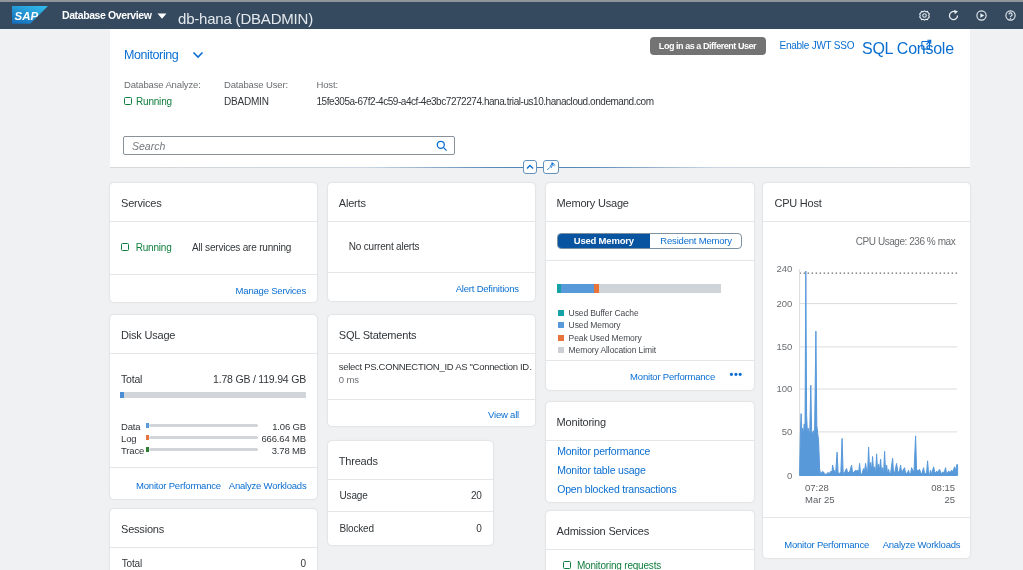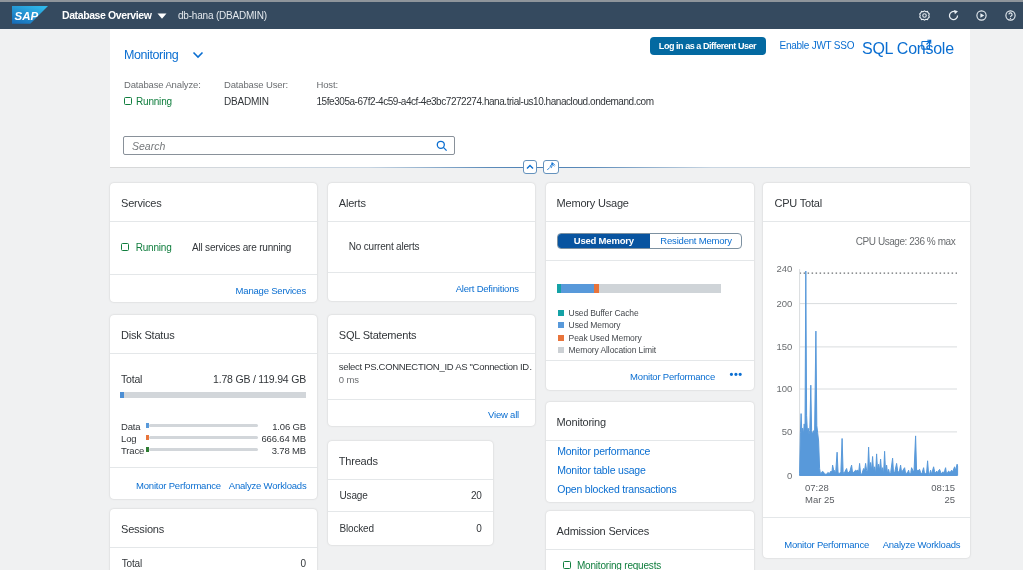--- a/index.html
+++ b/index.html
@@ -31,21 +31,21 @@
           <stop offset="1" stop-color="#2fb7e9"></stop>
     </linearGradient>
       </defs>
     <polygon points="0,0 36,0 18.3,17.7 0,17.7" fill="url(#sapg)"></polygon>
     <text x="2.5" y="13.5" font-size="11.5" font-weight="bold" font-style="italic" fill="#fff" font-family="Liberation Sans, sans-serif">SAP</text>
   </svg>
   <div class="abs" style="left:62px;top:7px;font-size:10.5px;letter-spacing:-0.4px;font-weight:bold;color:#fff;">Database Overview</div>
   <svg class="abs" style="left:157px;top:10.5px" width="10" height="7">
       <polygon points="0.5,0.5 9.5,0.5 5,5.8" fill="#fff"></polygon>
     </svg>
-  <div class="abs" style="left:178px;top:8px;font-size:10px;letter-spacing:-0.2px;color:#e3e8ed;">db-hana (DBADMIN)</div>
+  <div class="abs" style="left:178px;top:8px;font-size:15px;letter-spacing:-0.2px;color:#e3e8ed;">db-hana (DBADMIN)</div>
 
   <svg class="abs" style="left:919px;top:7.5px" width="11" height="11" viewBox="0 0 15 15">
     <g fill="none" stroke="#e8eef3" stroke-width="1.5">
       <circle cx="7.5" cy="7.5" r="2.4"></circle>
       <path d="M7.5 1.2 L9.3 2.4 L11.5 2.0 L12.6 4.0 L14 5.3 L13.3 7.5 L14 9.7 L12.6 11 L11.5 13 L9.3 12.6 L7.5 13.8 L5.7 12.6 L3.5 13 L2.4 11 L1 9.7 L1.7 7.5 L1 5.3 L2.4 4.0 L3.5 2.0 L5.7 2.4 Z"></path>
     </g>
   </svg>
   <svg class="abs" style="left:948.3px;top:7.5px" width="11" height="11" viewBox="0 0 15 15">
     <path d="M13 7.5 A 5.5 5.5 0 1 1 9.5 2.4" fill="none" stroke="#e8eef3" stroke-width="1.7"></path>
     <polygon points="8.2,0 13.6,1.8 9.4,5.8" fill="#e8eef3"></polygon>
@@ -60,21 +60,21 @@
     <circle cx="7.4" cy="11.4" r="1" fill="#e8eef3"></circle>
   </svg>
 </div>
 
 <div class="hdr">
   <div class="abs" style="left:14px;top:19px;font-size:12.5px;letter-spacing:-0.4px;color:#0a6ed1;">Monitoring</div>
   <svg class="abs" style="left:82px;top:22px" width="12" height="8">
       <path d="M1.5 1.5 L6 6 L10.5 1.5" fill="none" stroke="#0a6ed1" stroke-width="1.6"></path>
     </svg>
 
-  <div class="abs" style="left:539.5px;top:7.5px;width:116px;height:18px;background:#0369a1;border-radius:4px;color:#fff;font-size:9px;font-weight:bold;text-align:center;line-height:18px;letter-spacing:-0.45px;">Log in as a Different User</div>
+  <div class="abs" style="left:539.5px;top:7.5px;width:116px;height:18px;background:#737373;border-radius:4px;color:#fff;font-size:9px;font-weight:bold;text-align:center;line-height:18px;letter-spacing:-0.45px;">Log in as a Different User</div>
   <div class="abs" style="left:669.5px;top:11px;font-size:10px;letter-spacing:-0.25px;color:#0a6ed1;">Enable JWT SSO</div>
   <div class="abs" style="left:752px;top:11px;font-size:16px;letter-spacing:-0.25px;color:#0a6ed1;">SQL Console</div>
   <svg class="abs" style="left:811px;top:10px" width="11" height="11" viewBox="0 0 13 13">
     <rect x="1" y="3" width="9" height="9" fill="none" stroke="#0a6ed1" stroke-width="1.3" rx="1"></rect>
     <path d="M6.5 6.5 L11 2 M7.5 1.5 L11.5 1.5 L11.5 5.5" fill="none" stroke="#0a6ed1" stroke-width="1.3"></path>
   </svg>
 
   <div class="abs lbl t95" style="left:14px;top:50px;">Database Analyze:</div>
   <div class="abs lbl t95" style="left:114px;top:50px;">Database User:</div>
   <div class="abs lbl t95" style="left:206.5px;top:50px;">Host:</div>
@@ -142,21 +142,21 @@
     <div><span style="display:inline-block;width:6px;height:6px;background:#5899da;margin-right:5px;"></span>Used Memory</div>
     <div><span style="display:inline-block;width:6px;height:6px;background:#e8743b;margin-right:5px;"></span>Peak Used Memory</div>
     <div><span style="display:inline-block;width:6px;height:6px;background:#ccd0d4;margin-right:5px;"></span>Memory Allocation Limit</div>
   </div>
   <div class="abs" style="left:0;right:0;top:177px;height:1px;background:#e4e7e9;"></div>
   <div class="abs link" style="left:84.5px;top:187.5px;">Monitor Performance</div>
   <div class="abs" style="right:11px;top:185px;color:#0a6ed1;font-size:11px;letter-spacing:0.5px;font-weight:bold;">•••</div>
 </div>
 
 <div class="card" style="left:763.4px;top:183px;width:207px;height:375px;">
-  <div class="ctitle">CPU Total</div>
+  <div class="ctitle">CPU Host</div>
   <div class="chdiv"></div>
   <svg class="abs" style="left:0;top:0" width="207" height="375" viewBox="0 0 207 375">
     <text x="192.2" y="62" font-size="10" letter-spacing="-0.45" fill="#6a6d70" text-anchor="end">CPU Usage: 236 % max</text>
 
     <g stroke="#d9dcde" stroke-width="1">
       <line x1="36.6" y1="120.6" x2="194" y2="120.6"></line>
       <line x1="36.6" y1="163.9" x2="194" y2="163.9"></line>
       <line x1="36.6" y1="206.0" x2="194" y2="206.0"></line>
       <line x1="36.6" y1="248.9" x2="194" y2="248.9"></line>
     </g>
@@ -179,21 +179,21 @@
       <text x="192.1" y="307.5" text-anchor="end">08:15</text>
       <text x="192.1" y="319.5" text-anchor="end">25</text>
     </g>
   </svg>
   <div class="abs" style="left:0;right:0;top:333.5px;height:1px;background:#e4e7e9;"></div>
   <div class="abs link" style="left:20.8px;top:356px;">Monitor Performance</div>
   <div class="abs link" style="right:10px;top:356px;">Analyze Workloads</div>
 </div>
 
 <div class="card" style="left:110px;top:314.5px;width:207px;height:184.5px;">
-  <div class="ctitle">Disk Status</div>
+  <div class="ctitle">Disk Usage</div>
   <div class="chdiv"></div>
   <div class="abs val" style="left:11px;top:58.6px;font-size:10.5px;letter-spacing:-0.2px;">Total</div>
   <div class="abs val" style="right:11px;top:58.6px;font-size:10.5px;letter-spacing:-0.2px;">1.78 GB / 119.94 GB</div>
   <div class="abs" style="left:10px;top:77px;width:186px;height:6.6px;background:#d2d6da;">
     <div class="abs" style="left:0;top:0;width:4px;height:6.6px;background:#4d8fd4;"></div>
   </div>
   <div class="abs t95" style="left:11px;top:106px;color:#32363a;line-height:12.15px;">
     <div>Data</div>
       <div>Log</div>
       <div>Trace</div>

